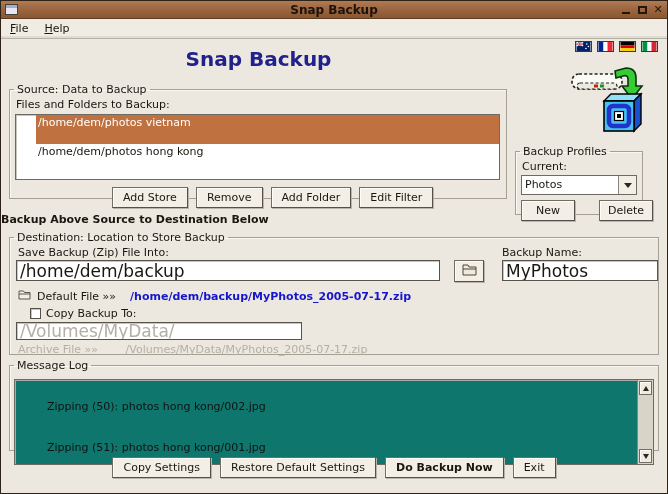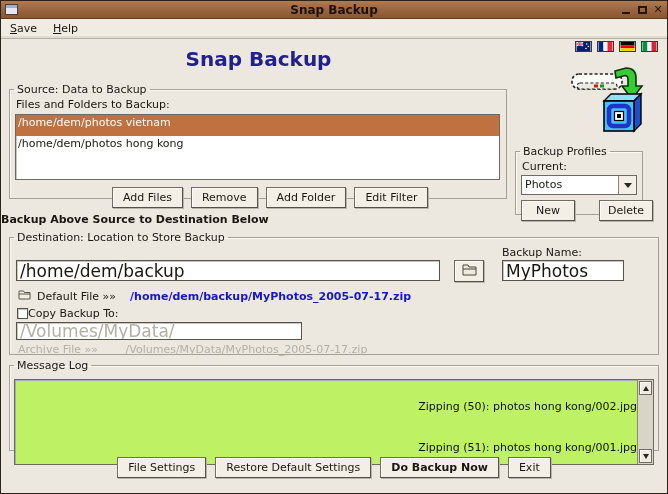--- a/index.html
+++ b/index.html
@@ -46,21 +46,21 @@
 
   .fs-source      { left:8px;  top:82px;  width:498px; height:116px; }
   .fs-profiles    { left:514px; top:144px; width:128px; height:70px; }
   .fs-destination { left:8px;  top:230px; width:650px; height:124px; }
   .fs-log         { left:8px;  top:358px; width:650px; height:92px; }
 
   
   .list-label { position:absolute; left:6px; top:2px; }
   .listbox { position:absolute; left:5px; top:18px; width:485px; height:66px; background:#ffffff;
              border:1px solid #6e6a62; box-shadow:inset 1px 1px 0 #c9c5bc; overflow:hidden; }
-  .list-item { height:21px; line-height:15px; padding-left:2px; white-space:pre; }
+  .list-item { height:29px; line-height:15px; padding-left:2px; white-space:pre;margin-left:20px; }
   .list-item.selected { background:#bf7140; color:#ffffff; }
   .src-buttons { position:absolute; left:102px; top:91px; display:flex; gap:8px; }
 
   
   .btn { background:#f3efe7; border:1px solid #716d64; border-right-color:#55514a;
          border-bottom-color:#55514a; box-shadow:inset 1px 1px 0 #fffdf8, 1px 1px 0 #b9b5ab;
          font-family:inherit; font-size:11px; color:#1a1710; padding:3px 10px; height:21px;
          cursor:default; white-space:nowrap; }
 
   
@@ -79,35 +79,35 @@
   .middle-note { position:absolute; left:0; top:212px; width:515px; 
                  font-weight:bold; }
 
   
   .dest-label-save { position:absolute; left:8px; top:2px; }
   .dest-label-name { position:absolute; left:492px; top:2px; }
   .text-input { position:absolute; height:21px; background:#ffffff; border:1px solid #57534a;
                 box-shadow:inset 1px 1px 0 #c9c5bc; font-family:inherit; font-size:17px;
                 padding:0 3px; color:#1a1710; }
   .in-save { left:6px; top:16px; width:424px; }
-  .in-name { left:492px; top:16px; width:122px; }
+  .in-name { left:492px; top:16px; width:156px; }
   .browse-btn { position:absolute; left:444px; top:16px; width:30px; height:22px;
                 display:flex; align-items:center; justify-content:center; }
   .row-backupfile { position:absolute; left:8px; top:46px; display:flex; align-items:center; gap:6px; }
   .link-path { color:#1515cc; font-weight:bold; margin-left:8px; }
-  .row-copy { position:absolute; left:7px; top:63px; display:flex; align-items:center; }
+  .row-copy { position:absolute; left:20px; top:63px; display:flex; align-items:center; gap:5px; }
   .checkbox { width:11px; height:11px; background:#ffffff; border:1px solid #55514a;
               box-shadow:inset 1px 1px 0 #c9c5bc; }
   .in-copy { left:6px; top:78px; width:286px; height:18px; color:#b3afa5; }
   .row-archive { position:absolute; left:8px; top:99px; color:#b3afa5; }
   .archive-path { margin-left:24px; }
 
   
-  .log-box { position:absolute; left:4px; top:7px; width:640px; height:86px; background:#bef264;
-             border:1px solid #6e6a62; box-shadow:inset 1px 1px 0 #a9a9a9; overflow:hidden;text-align:right; }
+  .log-box { position:absolute; left:4px; top:7px; width:640px; height:86px; background:#0f766e;
+             border:1px solid #6e6a62; box-shadow:inset 1px 1px 0 #a9a9a9; overflow:hidden; }
   .log-lines { margin-top:-7px; padding-left:4px; white-space:pre; line-height:13.5px;
                font-size:11px; color:#111; width:calc(100% - 16px); }
   .scrollbar { position:absolute; right:0; top:0; bottom:0; width:16px; background:#d8d4c8;
                border-left:1px solid #8a867c; }
   .sb-btn { position:absolute; left:1px; width:13px; height:14px; background:#efebe0;
             border:1px solid #716d64; box-shadow:inset 1px 1px 0 #fffdf8;
             display:flex; align-items:center; justify-content:center; }
   .sb-up { top:1px; } .sb-down { bottom:1px; }
   .tri-up-s { width:0; height:0; border-left:3px solid transparent; border-right:3px solid transparent;
               border-bottom:5px solid #2c2820; }
@@ -133,21 +133,21 @@
           <span class="glyph-min"></span>
         </div>
       <div class="win-btn">
           <span class="glyph-max"></span>
         </div>
       <div class="win-btn">✕</div>
     </div>
   </div>
 
   <div class="menubar">
-    <span class="menu-item">Save</span>
+    <span class="menu-item">File</span>
     <span class="menu-item">Help</span>
   </div>
 
   <div class="flags">
     <div class="flag">
       <svg viewBox="0 0 17 11">
           <rect width="17" height="11" fill="#012169"></rect>
         <path d="M0,0 L8,5 M8,0 L0,5" stroke="#fff" stroke-width="1.4"></path>
         <path d="M4,0 V5 M0,2.5 H8" stroke="#fff" stroke-width="2"></path>
         <path d="M4,0 V5 M0,2.5 H8" stroke="#c8102e" stroke-width="1"></path>
@@ -202,21 +202,21 @@
   </div>
 
   <fieldset class="fs-source">
     <legend>Source: Data to Backup</legend>
     <div class="list-label">Files and Folders to Backup:</div>
     <div class="listbox">
       <div class="list-item selected">/home/dem/photos vietnam</div>
       <div class="list-item">/home/dem/photos hong kong</div>
     </div>
     <div class="src-buttons">
-      <button class="btn">Add Files</button>
+      <button class="btn">Add Store</button>
       <button class="btn">Remove</button>
       <button class="btn">Add Folder</button>
       <button class="btn">Edit Filter</button>
     </div>
   </fieldset>
 
   <fieldset class="fs-profiles">
     <legend>Backup Profiles</legend>
     <div class="current-label">Current:</div>
     <div class="combo">
@@ -228,20 +228,21 @@
     <div class="profile-buttons">
       <button class="btn">New</button>
       <button class="btn">Delete</button>
     </div>
   </fieldset>
 
   <div class="middle-note">Backup Above Source to Destination Below</div>
 
   <fieldset class="fs-destination">
     <legend>Destination: Location to Store Backup</legend>
+    <div class="dest-label-save">Save Backup (Zip) File Into:</div>
     <div class="dest-label-name">Backup Name:</div>
     <input class="text-input in-save" value="/home/dem/backup" style="">
     <button class="btn browse-btn">
       <span class="folder-glyph">
         <svg width="15" height="12" viewBox="0 0 15 12">
           <path d="M1,3 L1,11 L14,11 L14,3 L7,3 L6,1 L1,1 Z" fill="#efe9da" stroke="#4a463e" stroke-width="1"></path>
           <path d="M1,5 L14,5" stroke="#4a463e" stroke-width="1"></path>
         </svg>
       </span>
     </button>
@@ -286,19 +287,19 @@
             <span class="tri-up-s"></span>
           </div>
         <div class="sb-btn sb-down">
             <span class="tri-down-s"></span>
           </div>
       </div>
     </div>
   </fieldset>
 
   <div class="footer">
-    <button class="btn">File Settings</button>
+    <button class="btn">Copy Settings</button>
     <button class="btn">Restore Default Settings</button>
     <button class="btn btn-bold">Do Backup Now</button>
     <button class="btn">Exit</button>
   </div>
 
 </div>
 
 </body></html>

